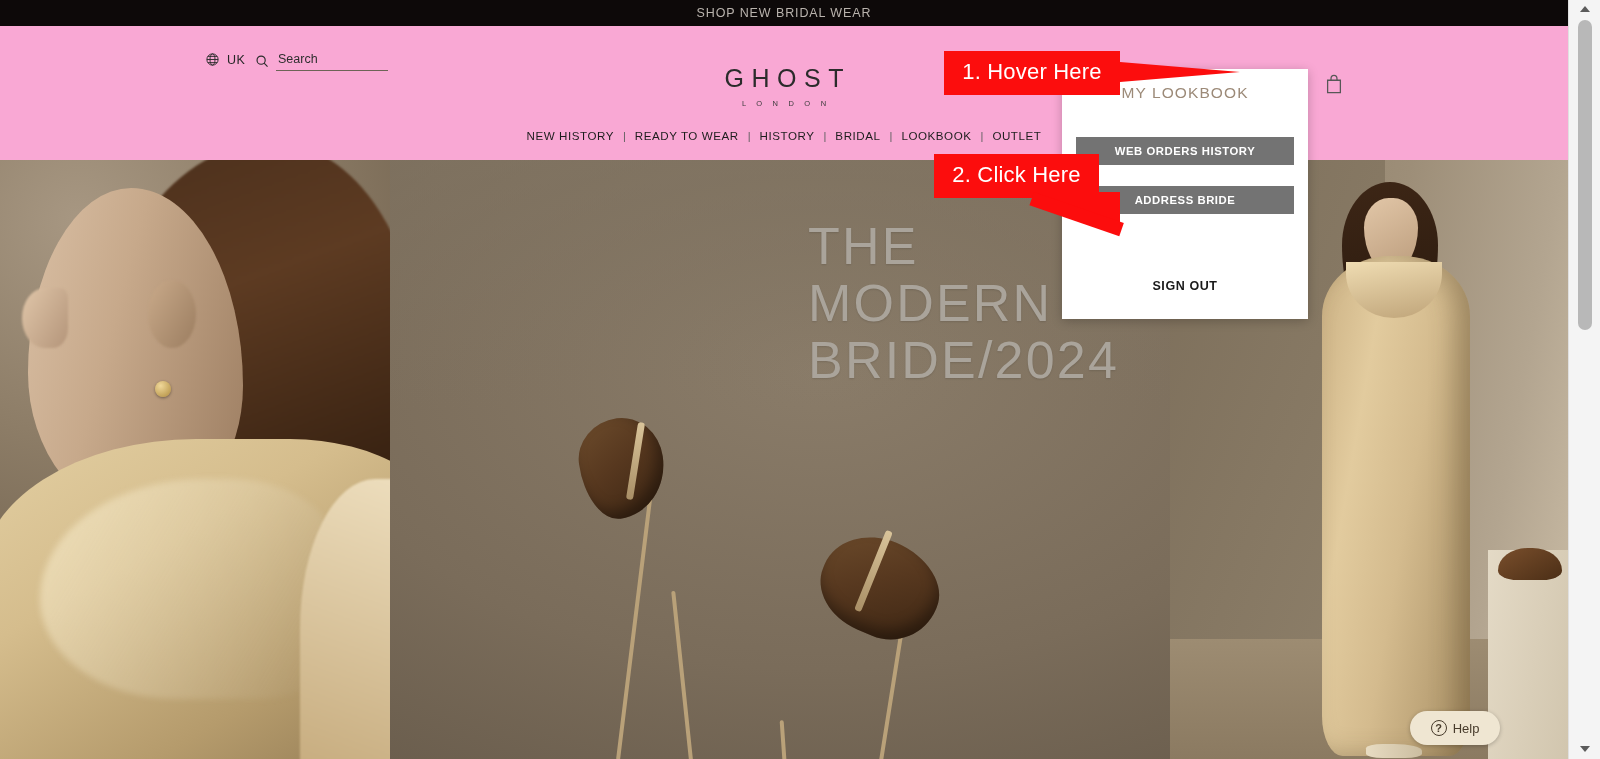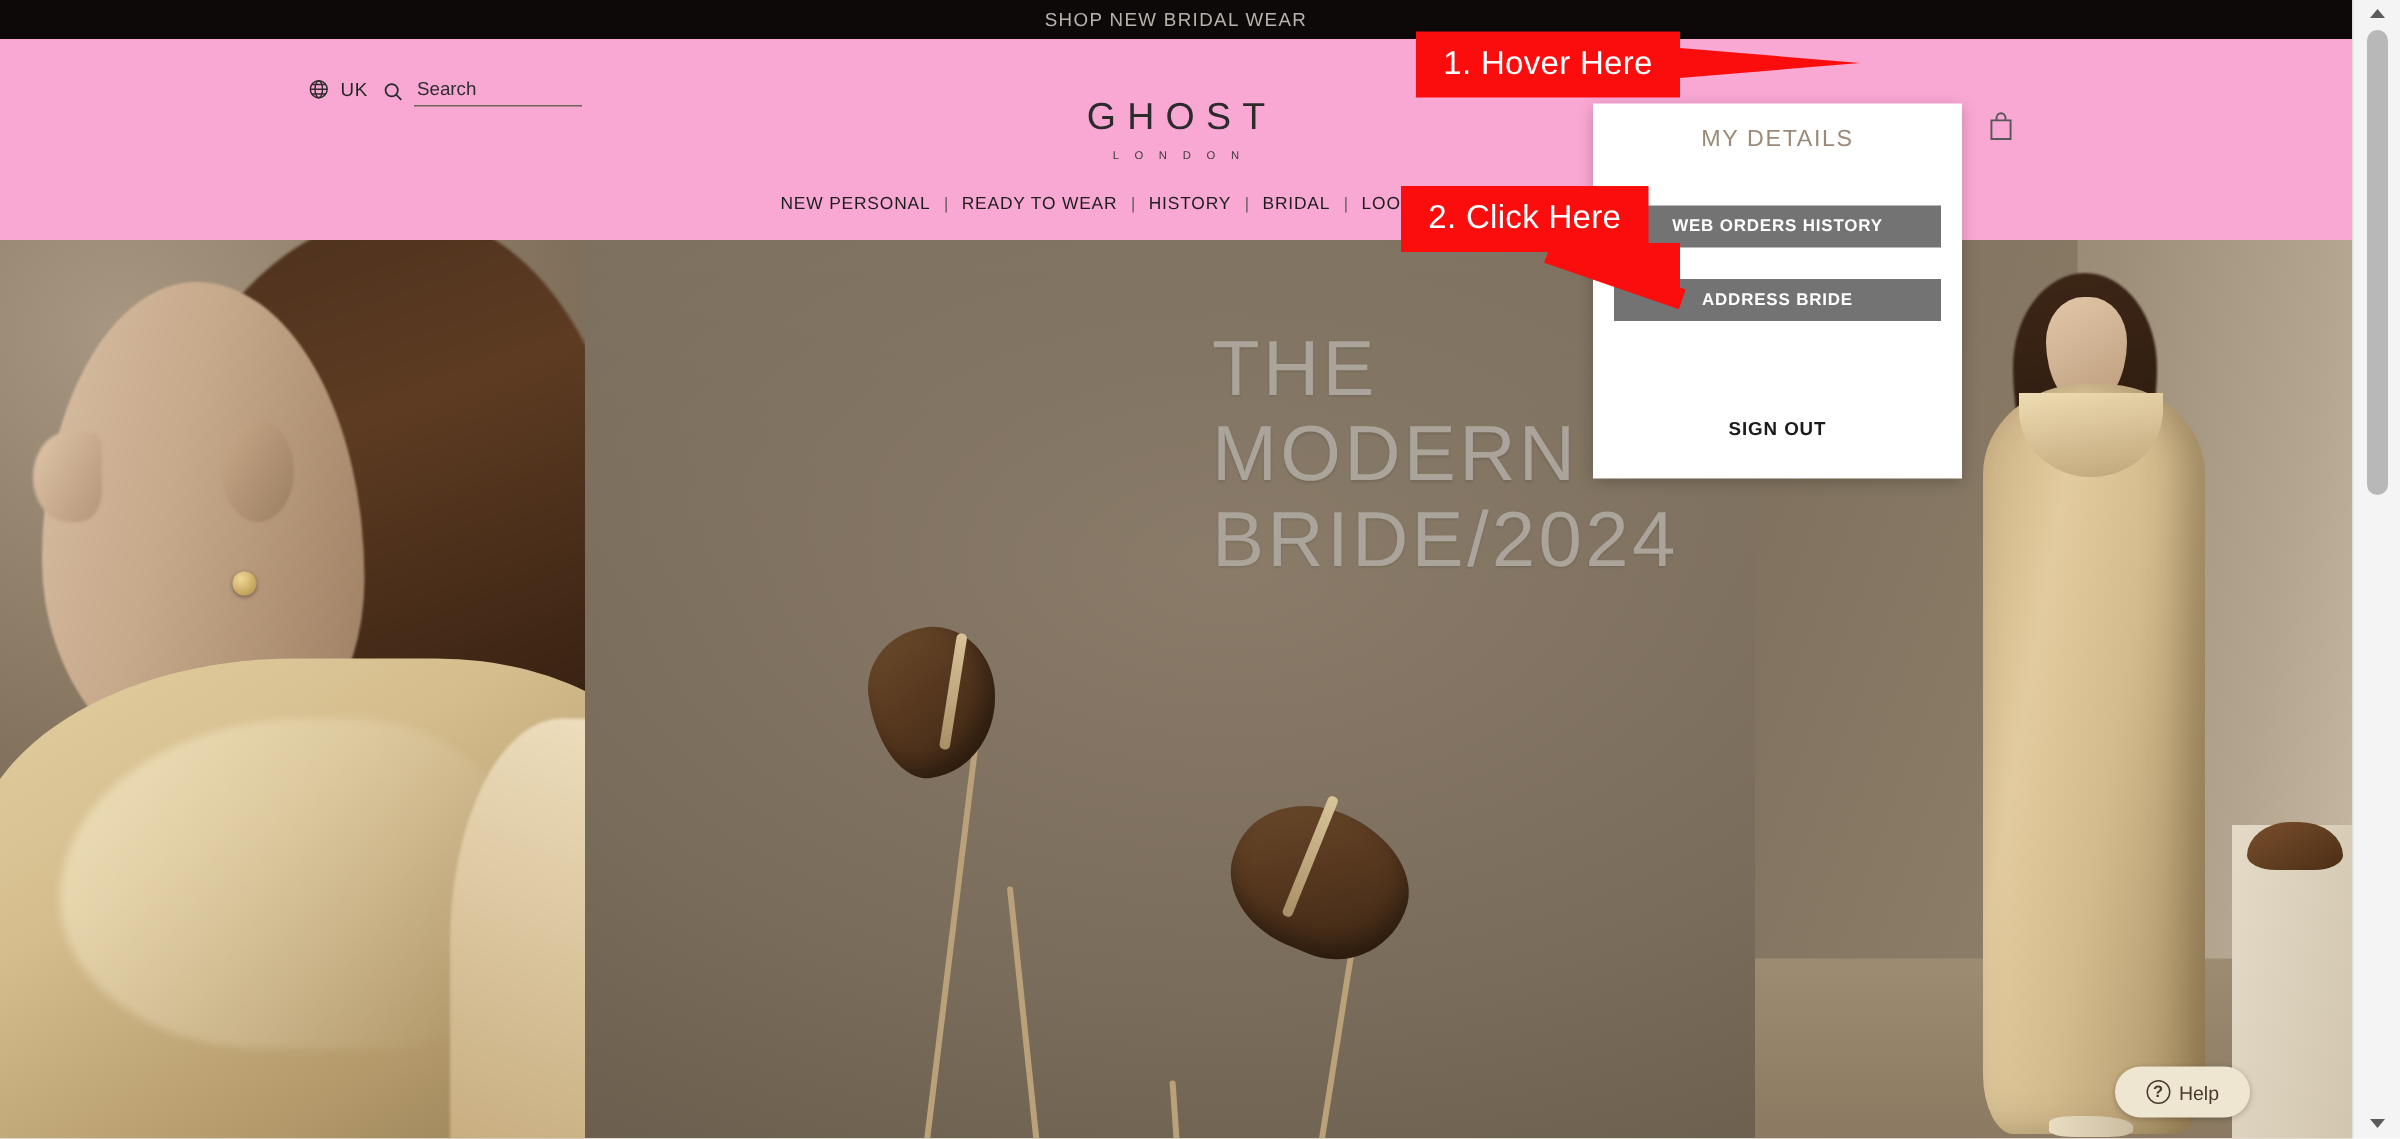--- a/index.html
+++ b/index.html
@@ -218,21 +218,21 @@
   .acct-btn.b1 { top:68px; }
   .acct-btn.b2 { top:117px; }
   .acct-btn.b3 { top:166px; }
   .acct-signout {
     position:absolute; left:0; right:0; top:210px;
     text-align:center; font-size:12.5px; font-weight:bold;
     letter-spacing:.6px; color:#1a1a1a; cursor:pointer;
   }
 
   
-  .anno { position:absolute; z-index:60; }
+  .anno { position:absolute; z-index:60;margin-top:30px; }
   .anno-box {
     background:#fc0d0d; color:#fff;
     display:flex; align-items:center; justify-content:center;
     font-size:22px; letter-spacing:.2px;
     white-space:nowrap;
   }
   .anno1 { left:944px; top:21px; }
   .anno1 .anno-box { width:176px; height:44px; padding-bottom:2px; }
   .anno1 .arrow1 {
     position:absolute; left:176px; top:11px; width:0; height:0;
@@ -324,21 +324,21 @@
         </span>
         <input class="search-input" type="text" placeholder="Search" style="">
       </div>
 
       <div class="brand">
         <div class="brand-name">GHOST</div>
         <div class="brand-sub">L O N D O N</div>
       </div>
 
       <div class="nav">
-        <span class="nav-item">NEW PERSONAL</span>
+        <span class="nav-item">NEW HISTORY</span>
         <span class="nav-sep">|</span>
         <span class="nav-item">READY TO WEAR</span>
         <span class="nav-sep">|</span>
         <span class="nav-item">HISTORY</span>
         <span class="nav-sep">|</span>
         <span class="nav-item">BRIDAL</span>
         <span class="nav-sep">|</span>
         <span class="nav-item">LOOKBOOK</span>
         <span class="nav-sep">|</span>
         <span class="nav-item">OUTLET</span>
@@ -414,21 +414,21 @@
         <div class="pr-sculpt"></div>
         <div class="pr-hair"></div>
         <div class="pr-face"></div>
         <div class="pr-dress"></div>
         <div class="pr-cowl"></div>
         <div class="pr-shoe"></div>
       </div>
     </div>
 
     <div class="acct-panel">
-      <div class="acct-title">MY DETAILS</div>
+      <div class="acct-title">MY LOOKBOOK</div>
       <div class="acct-btn b1">WEB ORDERS HISTORY</div>
       <div class="acct-btn b2">ADDRESS BRIDE</div>
       <div class="acct-signout">SIGN OUT</div>
     </div>
 
     <div class="anno anno1">
       <div class="anno-box">1. Hover Here</div>
       <div class="arrow1"></div>
     </div>
 

